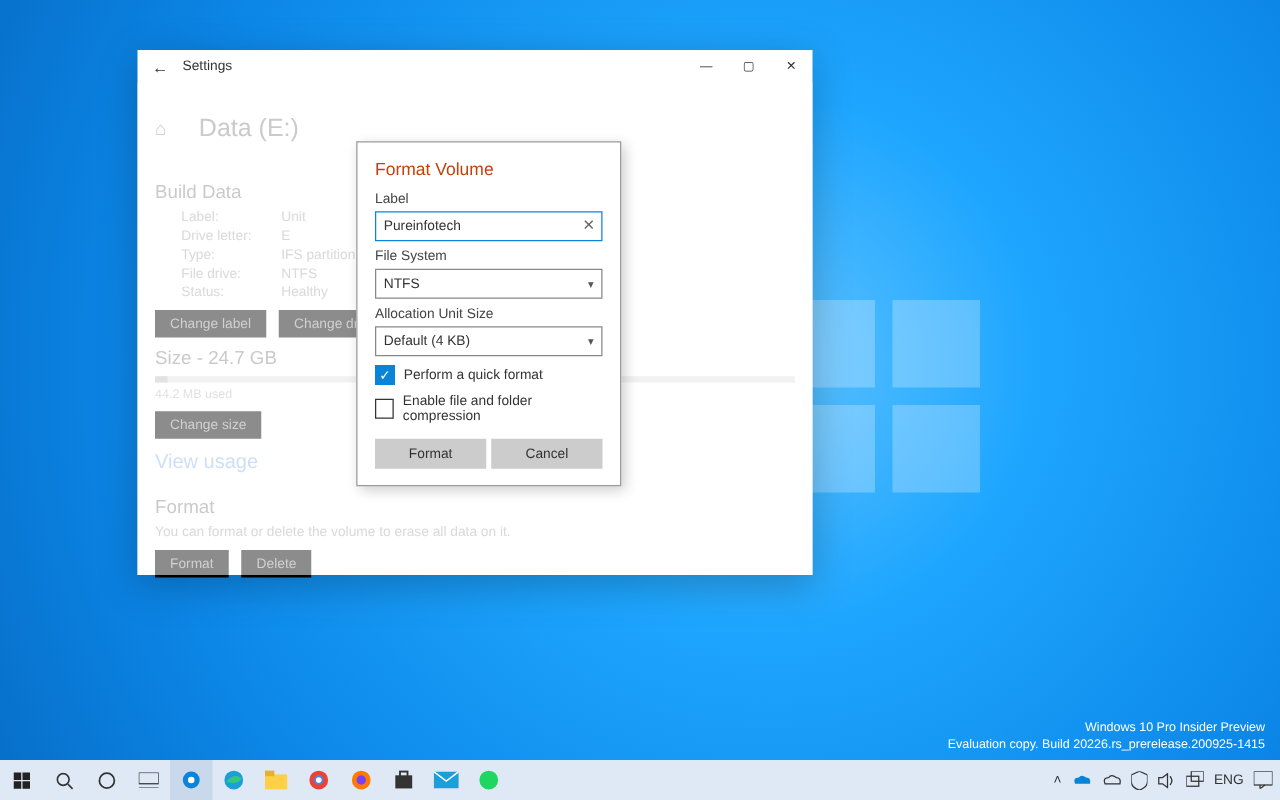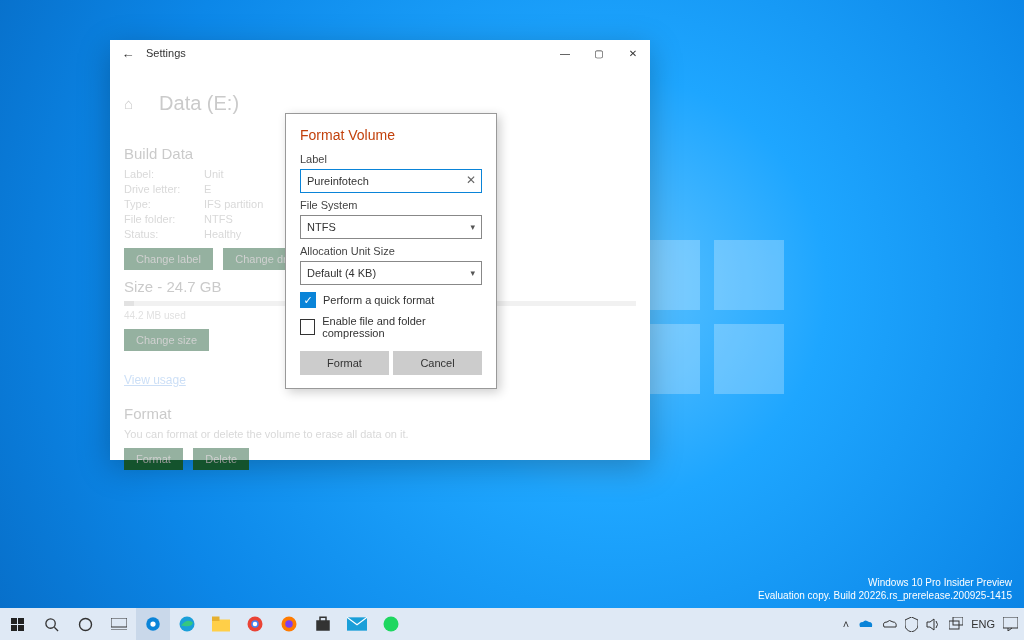--- a/index.html
+++ b/index.html
@@ -16,27 +16,27 @@
   .titlebar .title{flex:1;}
   .titlebar .chrome{display:flex;}
   .titlebar .chrome div{width:34px;height:26px;display:flex;align-items:center;justify-content:center;font-size:10px;color:#333;}
   .content{padding:6px 14px 14px 14px;color:#777;}
   .overlay{position:absolute;left:0;top:26px;right:0;bottom:0;background:rgba(255,255,255,.55);}
   .page-title{display:flex;align-items:center;gap:10px;color:#888;margin:4px 0 14px 0;}
   .page-title .home{font-size:15px;}
   .page-title h1{margin:16px;font-weight:400;font-size:20px;color:#8a8a8a;}
   h2.sec{font-weight:400;font-size:15px;color:#8a8a8a;margin:8px 0 6px 0;}
   .kv{font-size:11px;color:#aaa;margin:3px 0;}
-  .kv .k{display:inline-block;width:80px;}
+  .kv .k{display:inline-block;width:80px;margin-left:21px;}
   .btnrow{margin:8px 0 4px 0;}
-  .gbtn{display:inline-block;background:#14532d;color:#9a9a9a;font-size:11px;padding:5px 12px;margin-right:6px;}
+  .gbtn{display:inline-block;background:#000000;color:#9a9a9a;font-size:11px;padding:5px 12px;margin-right:6px;}
   .bar{height:5px;background:#e0e0e0;margin:6px 0 4px 0;width:100%;}
   .bar .fill{height:100%;background:#bfbfbf;width:2%;}
   .usage{font-size:10px;color:#bbb;}
-  .link{color:#8fb9ec;font-size:12px;margin-top:22px;text-decoration:underline;}
+  .link{color:#8fb9ec;font-size:16px;margin-top:10px;}
   .desc{font-size:11px;color:#aaa;margin:4px 0 8px 0;}
   
   .dialog{position:absolute;left:285px;top:113px;width:182px;background:#fff;border:1px solid #999;box-shadow:3px 3px 10px rgba(0,0,0,.2);padding:13px 14px 13px 14px;}
   .dialog h3{margin:0 0 10px 0;font-weight:400;font-size:14px;color:#c2410c;}
   .dlabel{font-size:11px;color:#444;margin:6px 0 4px 0;}
   .dinput{width:100%;box-sizing:border-box;height:24px;border:1px solid #0a84d8;padding:0 22px 0 6px;font-size:11px;color:#333;outline:none;}
   .input-wrap{position:relative;}
   .input-wrap .clear{position:absolute;right:6px;top:4px;font-size:12px;color:#666;cursor:pointer;}
   .dselect{width:100%;box-sizing:border-box;height:24px;border:1px solid #888;padding:0 6px;font-size:11px;color:#333;background:#fff;position:relative;display:flex;align-items:center;justify-content:space-between;}
   .dselect .chev{font-size:9px;color:#555;}
@@ -84,21 +84,21 @@
   <div class="content">
     <div class="page-title">
       <span class="home">⌂</span>
       <h1>Data (E:)</h1>
     </div>
 
     <h2 class="sec">Build Data</h2>
     <div class="kv"><span class="k">Label:</span><span>Unit</span></div>
     <div class="kv"><span class="k">Drive letter:</span><span>E</span></div>
     <div class="kv"><span class="k">Type:</span><span>IFS partition</span></div>
-    <div class="kv"><span class="k">File folder:</span><span>NTFS</span></div>
+    <div class="kv"><span class="k">File drive:</span><span>NTFS</span></div>
     <div class="kv"><span class="k">Status:</span><span>Healthy</span></div>
     <div class="btnrow">
       <span class="gbtn">Change label</span>
       <span class="gbtn">Change drive letter</span>
     </div>
 
     <h2 class="sec">Size - 24.7 GB</h2>
     <div class="bar">
         <div class="fill"></div>
       </div>

